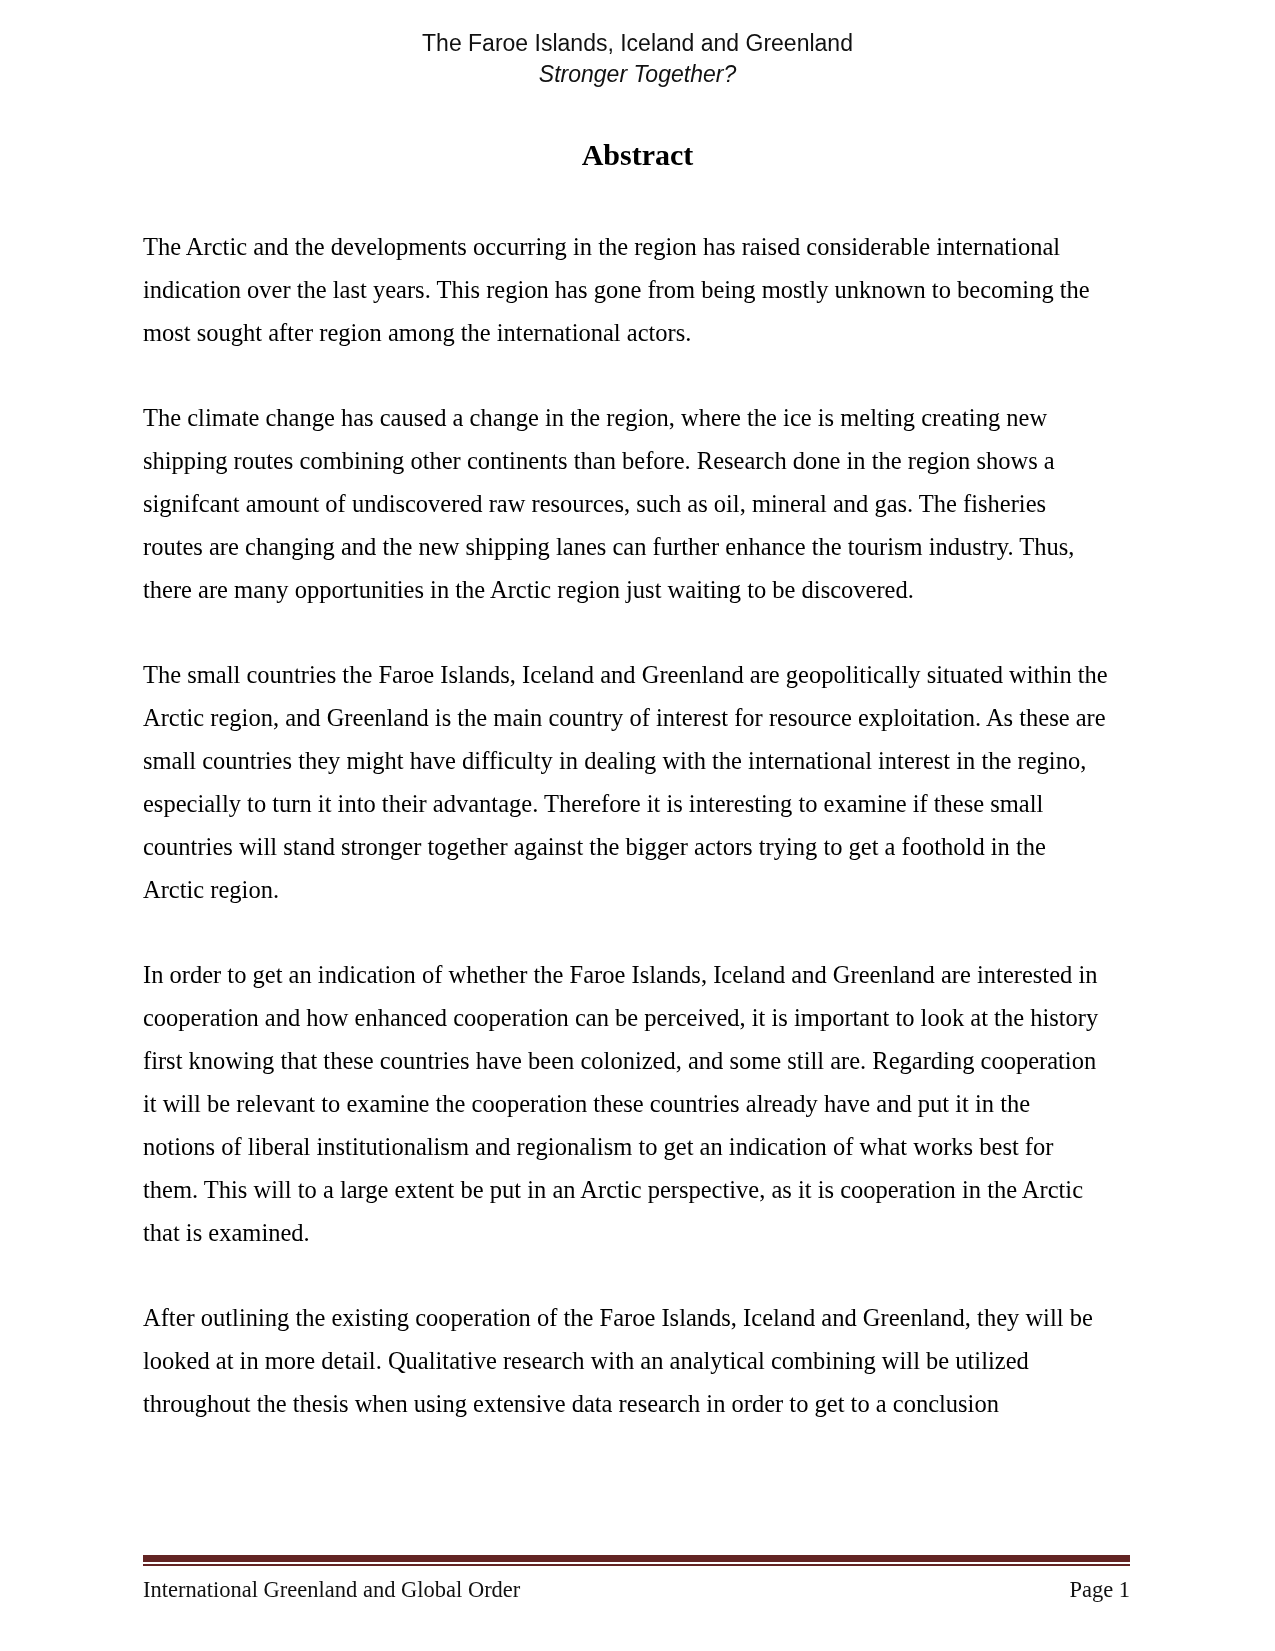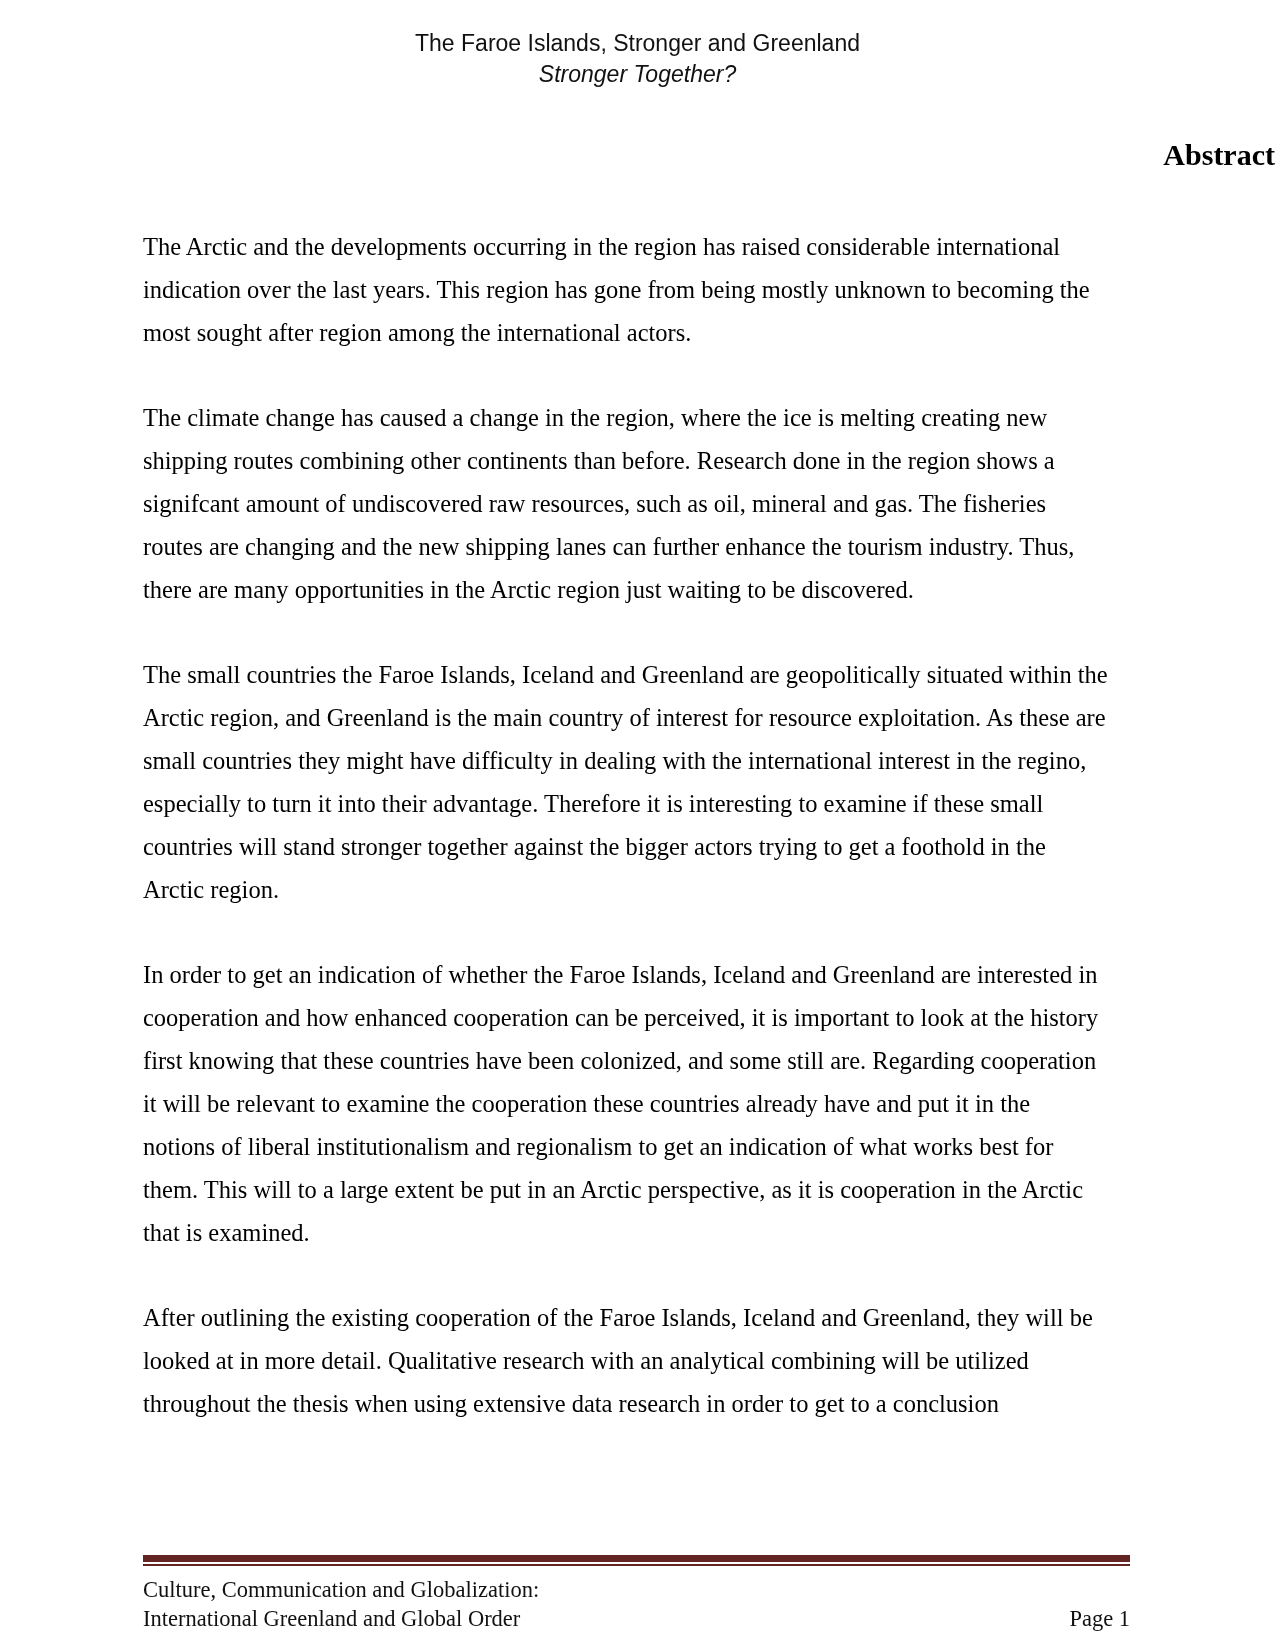--- a/index.html
+++ b/index.html
@@ -24,21 +24,21 @@
     line-height: 31px;
     color: #111111;
   }
   .doc-header .subtitle { font-style: italic; }
 
   .abstract-heading {
     position: absolute;
     top: 138px;
     left: 0;
     width: 100%;
-    text-align: right;
+    text-align: center;
     font-family: "Liberation Serif", serif;
     font-size: 30px;
     font-weight: bold;
     margin: 0;
   }
 
   .body-text {
     position: absolute;
     top: 225px;
     left: 143px;
@@ -68,38 +68,37 @@
     line-height: 29px;
     color: #111111;
   }
   .footer-left  { text-align: left; }
   .footer-right { text-align: left; white-space: nowrap; }
 </style>
 </head>
 <body>
 
 <header class="doc-header">
-  <div class="title">The Faroe Islands, Stronger and Greenland</div>
+  <div class="title">The Faroe Islands, Iceland and Greenland</div>
   <div class="subtitle">Stronger Together?</div>
 </header>
 
 <h1 class="abstract-heading">Abstract</h1>
 
 <main class="body-text">
 
 <p>The Arctic and the developments occurring in the region has raised considerable international indication over the last years. This region has gone from being mostly unknown to becoming the most sought after region among the international actors.</p>
     <p>The climate change has caused a change in the region, where the ice is melting creating new shipping routes combining other continents than before. Research done in the region shows a signifcant amount of undiscovered raw resources, such as oil, mineral and gas. The fisheries routes are changing and the new shipping lanes can further enhance the tourism industry. Thus, there are many opportunities in the Arctic region just waiting to be discovered.</p>
     <p>The small countries the Faroe Islands, Iceland and Greenland are geopolitically situated within the Arctic region, and Greenland is the main country of interest for resource exploitation. As these are small countries they might have difficulty in dealing with the international interest in the regino, especially to turn it into their advantage. Therefore it is interesting to examine if these small countries will stand stronger together against the bigger actors trying to get a foothold in the Arctic region.</p>
     <p>In order to get an indication of whether the Faroe Islands, Iceland and Greenland are interested in cooperation and how enhanced cooperation can be perceived, it is important to look at the history first knowing that these countries have been colonized, and some still are. Regarding cooperation it will be relevant to examine the cooperation these countries already have and put it in the notions of liberal institutionalism and regionalism to get an indication of what works best for them. This will to a large extent be put in an Arctic perspective, as it is cooperation in the Arctic that is examined.</p>
     <p>After outlining the existing cooperation of the Faroe Islands, Iceland and Greenland, they will be looked at in more detail. Qualitative research with an analytical combining will be utilized throughout the thesis when using extensive data research in order to get to a conclusion</p>
   </main>
 
 <footer class="doc-footer">
   <div class="footer-rule-thick" style="background: rgb(99, 36, 35);"></div>
   <div class="footer-rule-thin" style="background: rgb(99, 36, 35);"></div>
   <div class="footer-text">
     <div class="footer-left">
-      <div>Culture, Communication and Globalization:</div>
       <div>International Greenland and Global Order</div>
     </div>
     <div class="footer-right">Page 1</div>
   </div>
 </footer>
 
 </body></html>

